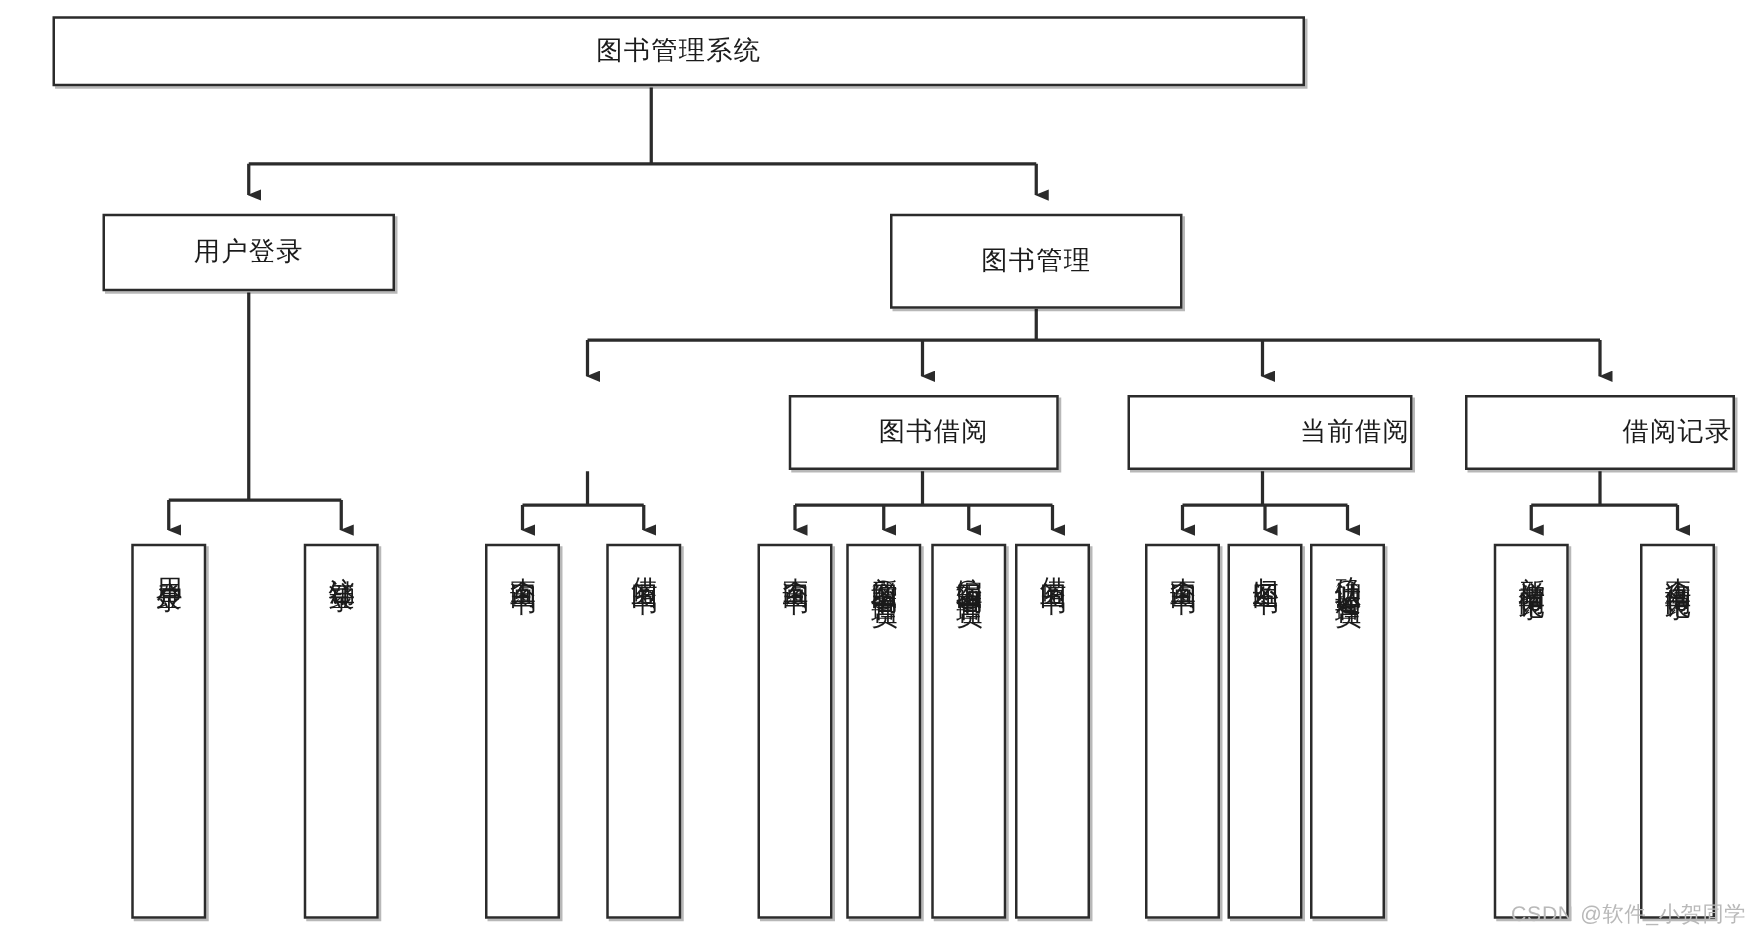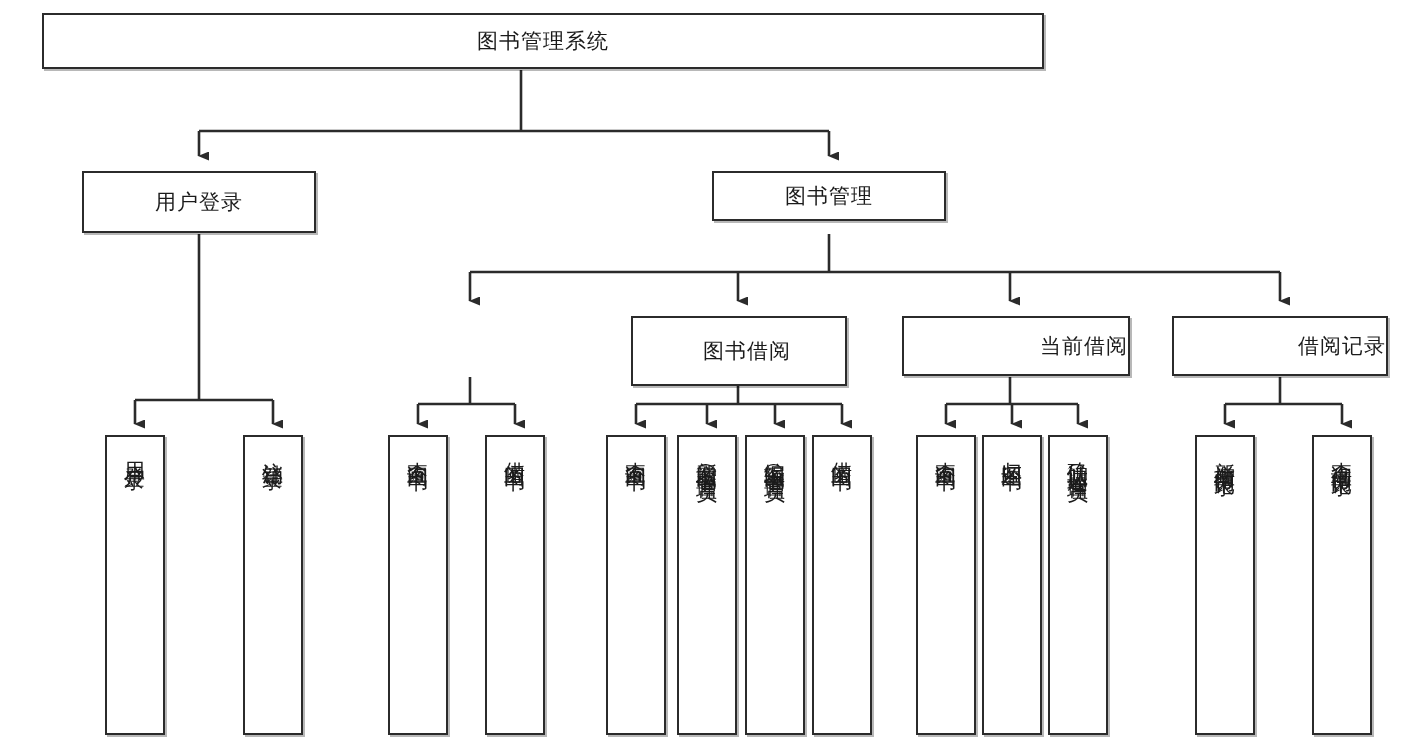--- a/index.html
+++ b/index.html
@@ -124,26 +124,26 @@
   </svg>
 
   <div class="node-box" style="left:20px; top:13px; width:1002px; height:56px;margin-left:22px;">
     <span class="node-label">图书管理系统</span>
   </div>
 
   <div class="node-box" style="left:82px; top:171px; width:234px; height:62px;">
     <span class="node-label">用户登录</span>
   </div>
 
-  <div class="node-box" style="left:712px; top:171px; width:234px; height:50px;">
+  <div class="node-box" style="left:712px; top:171px; width:234px; height:76px;">
     <span class="node-label">图书管理</span>
   </div>
 
 
-  <div class="node-box" style="left:631px; top:316px; width:216px; height:70px;padding-left:16px;">
+  <div class="node-box" style="left:631px; top:316px; width:216px; height:60px;padding-left:16px;">
     <span class="node-label">图书借阅</span>
   </div>
 
   <div class="node-box" style="left:902px; top:316px; width:228px; height:60px;justify-content:flex-end;">
     <span class="node-label">当前借阅</span>
   </div>
 
   <div class="node-box" style="left:1172px; top:316px; width:216px; height:60px;justify-content:flex-end;">
     <span class="node-label">借阅记录</span>
   </div>
@@ -193,14 +193,15 @@
   </div>
 
   <div class="node-box vertical" style="left:1195px; top:435px; width:60px; height:300px;">
     <span class="node-label">新增借阅记录</span>
   </div>
 
   <div class="node-box vertical" style="left:1312px; top:435px; width:60px; height:300px;">
     <span class="node-label">查询借阅记录</span>
   </div>
 
+  <div id="watermark">CSDN @软件_小贺同学</div>
 
 </div>
 
 </body></html>

